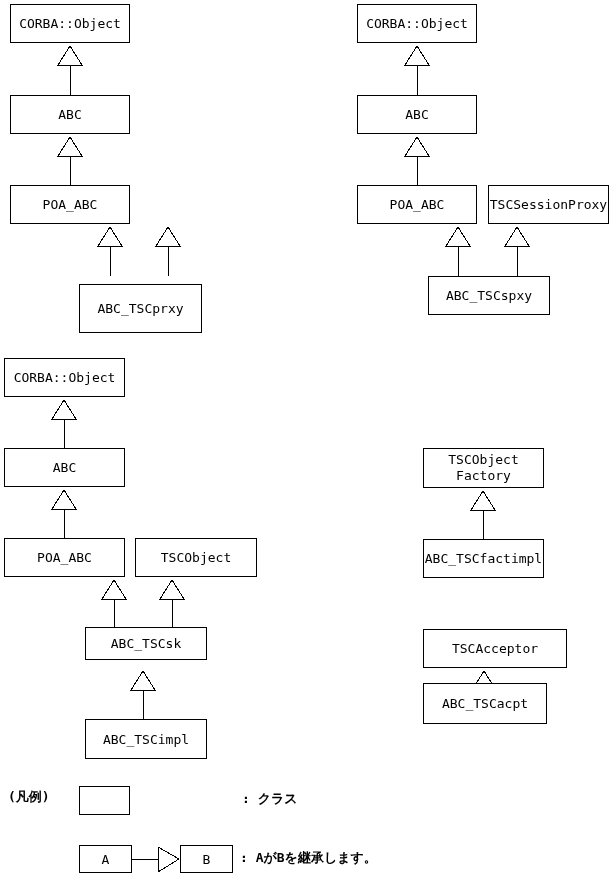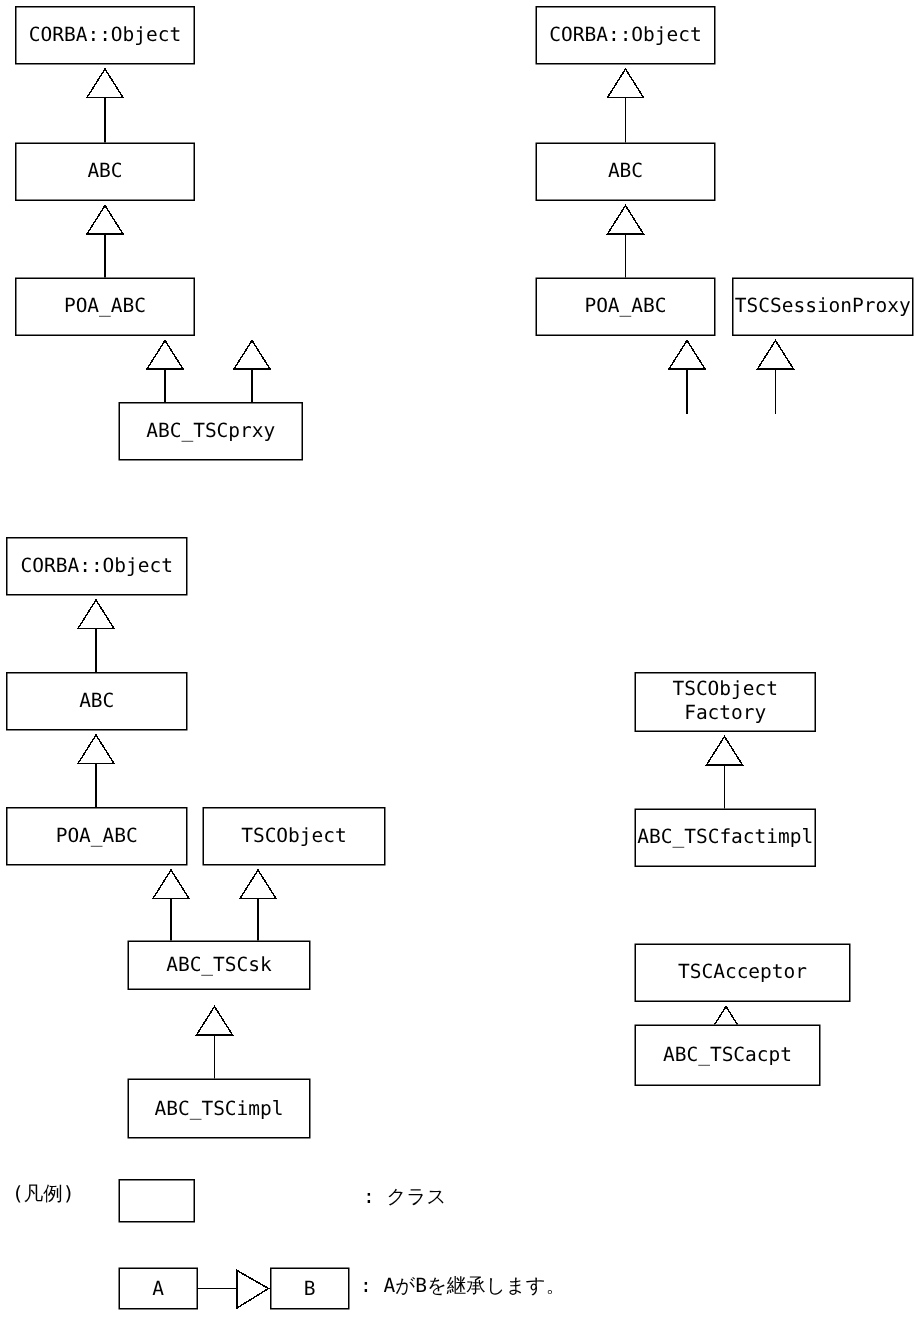--- a/index.html
+++ b/index.html
@@ -31,20 +31,21 @@
     white-space: nowrap;
     letter-spacing: 0px;
   }
   .two-line { flex-direction: column; line-height: 16px; }
   .ltext {
     position: absolute;
     font-size: 13px;
     line-height: 15px;
     white-space: nowrap;
     font-family: "DejaVu Sans Mono", "Liberation Mono", "Liberation Sans", monospace, sans-serif;
+    font-weight: bold;
   }
 </style>
 </head>
 <body>
 
 <div class="canvas">
 
   <svg class="overlay" width="613" height="879" viewBox="0 0 613 879" shape-rendering="crispEdges">
 
     <g>
@@ -114,26 +115,27 @@
 
     <g>
       <line x1="132" y1="859" x2="158" y2="859" stroke="#000"></line>
       <polygon points="158,847 158,872 179,859" fill="#fff" stroke="#000"></polygon>
     </g>
   </svg>
 
   <div class="cbox" style="left:10px;top:4px;width:120px;height:39px">CORBA::Object</div>
   <div class="cbox" style="left:10px;top:95px;width:120px;height:39px">ABC</div>
   <div class="cbox" style="left:10px;top:185px;width:120px;height:39px">POA_ABC</div>
-  <div class="cbox" style="left:79px;top:268px;width:123px;height:39px">ABC_TSCprxy</div>
+  <div class="cbox" style="left:79px;top:284px;width:123px;height:49px">ABC_TSCprxy</div>
 
   <div class="cbox" style="left:357px;top:4px;width:120px;height:39px">CORBA::Object</div>
   <div class="cbox" style="left:357px;top:95px;width:120px;height:39px">ABC</div>
   <div class="cbox" style="left:357px;top:185px;width:120px;height:39px">POA_ABC</div>
   <div class="cbox" style="left:488px;top:185px;width:121px;height:39px">TSCSessionProxy</div>
+  <div class="cbox" style="left:428px;top:276px;width:122px;height:39px">ABC_TSCspxy</div>
 
   <div class="cbox" style="left:4px;top:358px;width:121px;height:39px">CORBA::Object</div>
   <div class="cbox" style="left:4px;top:448px;width:121px;height:39px">ABC</div>
   <div class="cbox" style="left:4px;top:538px;width:121px;height:39px">POA_ABC</div>
   <div class="cbox" style="left:135px;top:538px;width:122px;height:39px">TSCObject</div>
   <div class="cbox" style="left:85px;top:627px;width:122px;height:33px">ABC_TSCsk</div>
   <div class="cbox" style="left:85px;top:719px;width:122px;height:40px">ABC_TSCimpl</div>
 
   <div class="cbox two-line" style="left:423px;top:448px;width:121px;height:40px">
     <span>TSCObject</span>

